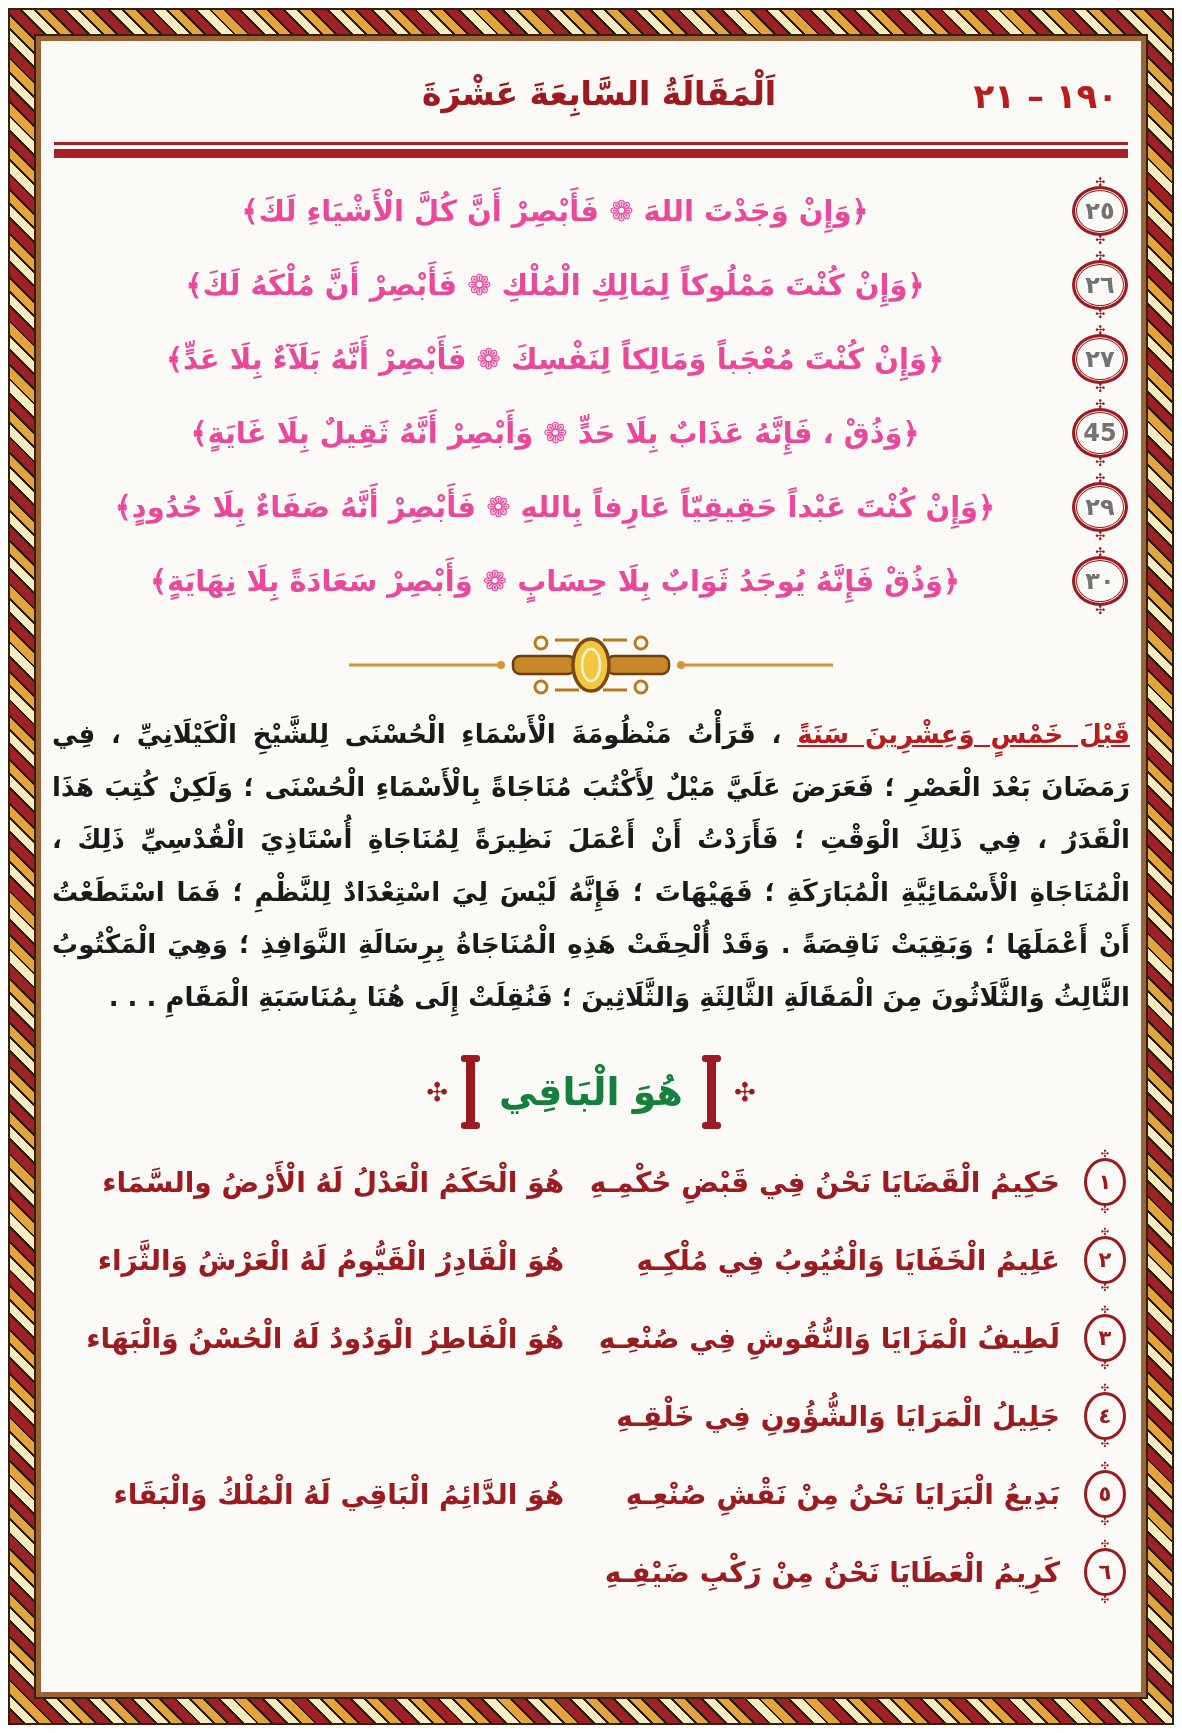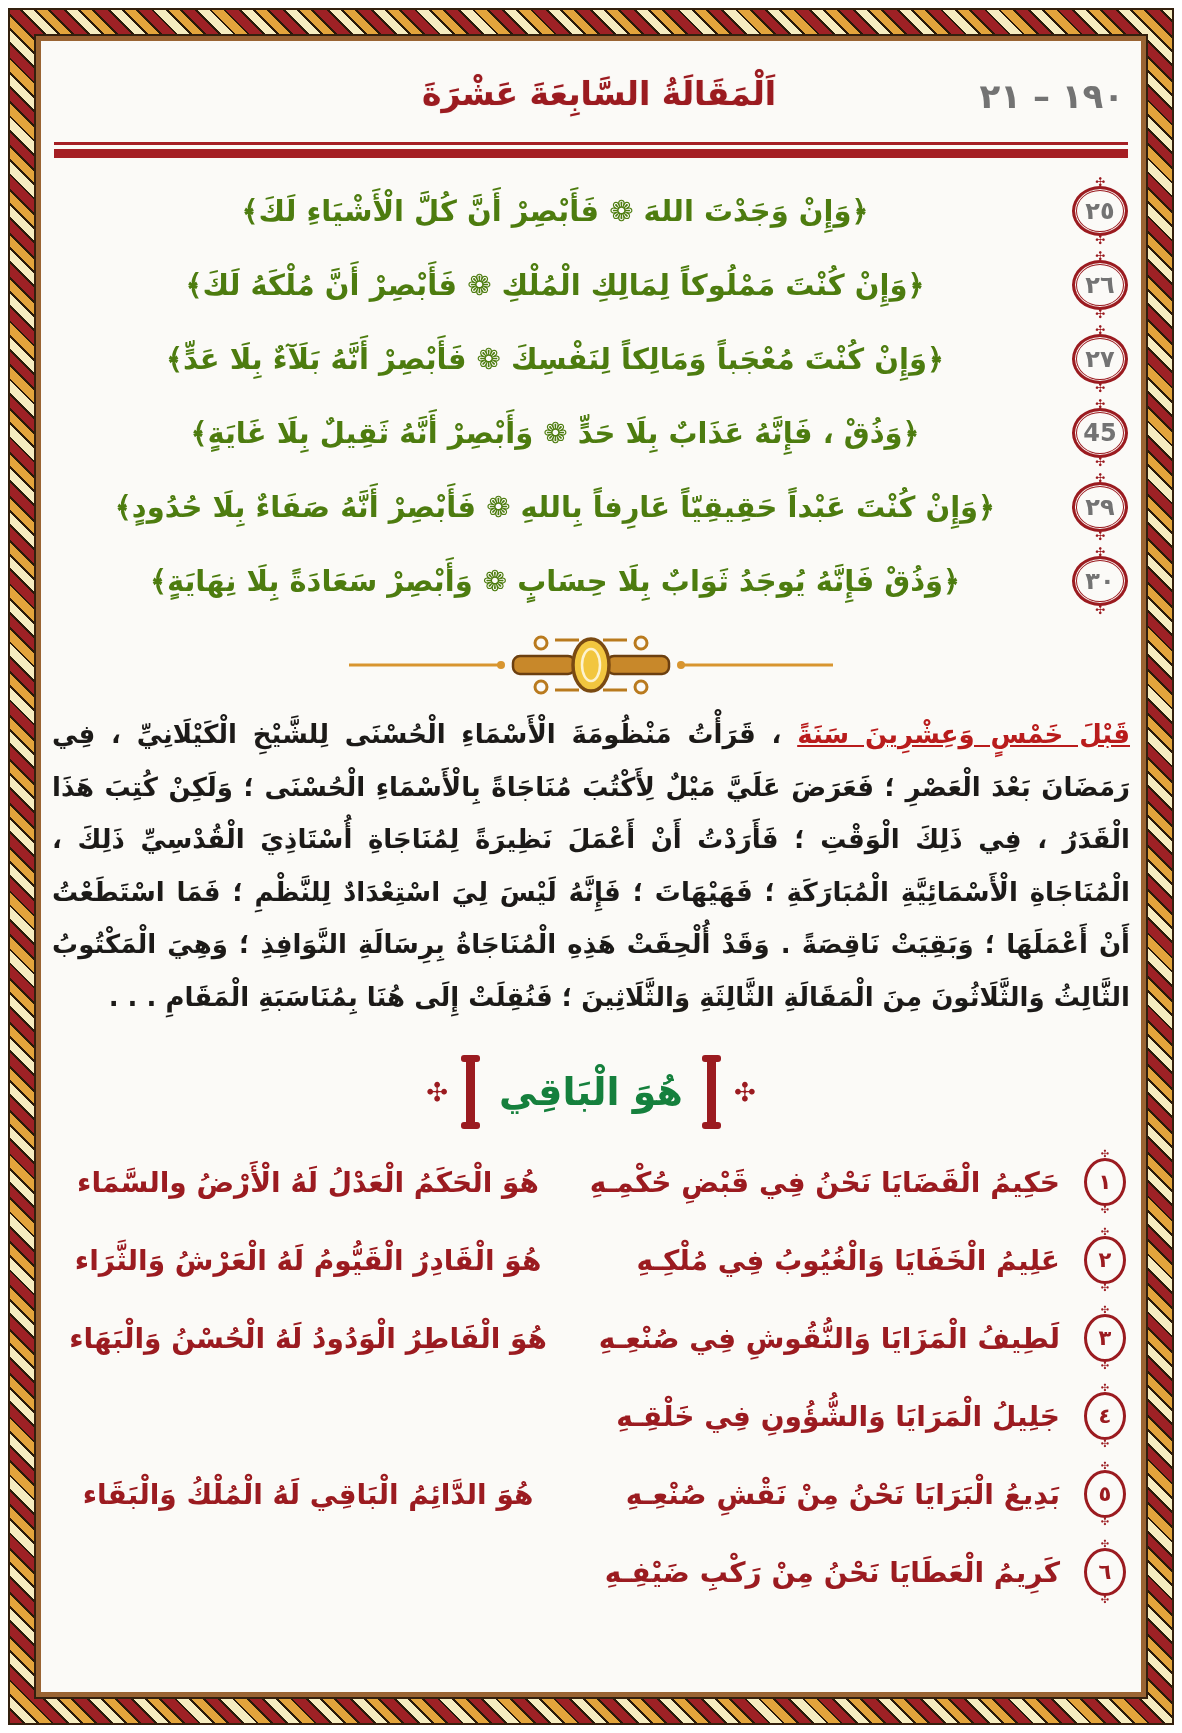--- a/index.html
+++ b/index.html
@@ -29,22 +29,22 @@
   }
   
   .content {
     position: absolute; inset: 48px 52px;
     direction: rtl;
     color: #1c1a18;
   }
   
   .hdr { position: relative; height: 66px; margin-top: 22px; }
   .hdr-ref {
-    position: absolute; right: 6px; top: 6px;
-    color: #737373; font-size: 34px; font-weight: bold; letter-spacing: 1px;
+    position: absolute; right: 12px; top: 6px;
+    color: #b91c1c; font-size: 34px; font-weight: bold; letter-spacing: 1px;
   }
   .hdr-title {
     position: absolute; left: 16px; right: 0; top: 4px;
     text-align: center;
     color: #9b1b20; font-size: 33px; font-weight: bold;
     text-shadow: 0 0 1px rgba(155,27,32,.35);
   }
   .rule { margin: 6px 2px 0 2px; }
   .rule-thin  { height: 3px; background: #a51f24; }
   .rule-thick { height: 9px; background: #a51f24; margin-top: 4px; }
@@ -62,21 +62,21 @@
     box-shadow: inset 0 0 0 1px #fbfaf7, inset 0 0 0 2px #9b1b20;
   }
   .vnum::before, .vnum::after {
     position: absolute; left: 50%; transform: translateX(-50%);
     color: #9b1b20; font-size: 12px; line-height: 1;
   }
   .vnum::before { content: "✣"; top: -13px; }
   .vnum::after  { content: "✣"; bottom: -13px; }
   .vtext {
     flex: 1; text-align: center;
-    color: #4d7c0f; font-size: 29px; font-weight: bold;
+    color: #ec4899; font-size: 29px; font-weight: bold;
     white-space: nowrap;
   }
   
   .divider { margin: 14px auto 0 auto; width: 500px; height: 66px;
              display: flex; align-items: center; justify-content: center; }
   
   .prose {
     margin-top: 10px;
     font-size: 26px; font-weight: bold; line-height: 2.02;
     text-align: justify; text-align-last: right;
@@ -109,21 +109,21 @@
     margin-left: 24px; margin-right: 4px;
   }
   .pnum::before, .pnum::after {
     position: absolute; left: 50%; transform: translateX(-50%);
     color: #9b1b20; font-size: 10px; line-height: 1;
   }
   .pnum::before { content: "✣"; top: -12px; }
   .pnum::after  { content: "✣"; bottom: -12px; }
   .hemi { color: #9b1b20; font-size: 28px; font-weight: bold; white-space: nowrap; }
   .hemi-right { flex: 0 0 46%; text-align: right; }
-  .hemi-left  { flex: 1; text-align: center; }
+  .hemi-left  { flex: 1; text-align: right; }
 </style>
 </head>
 <body>
 
 <div class="page">
   <div class="frame">
     <div class="frame-inner"></div>
   </div>
 
   <div class="content">

